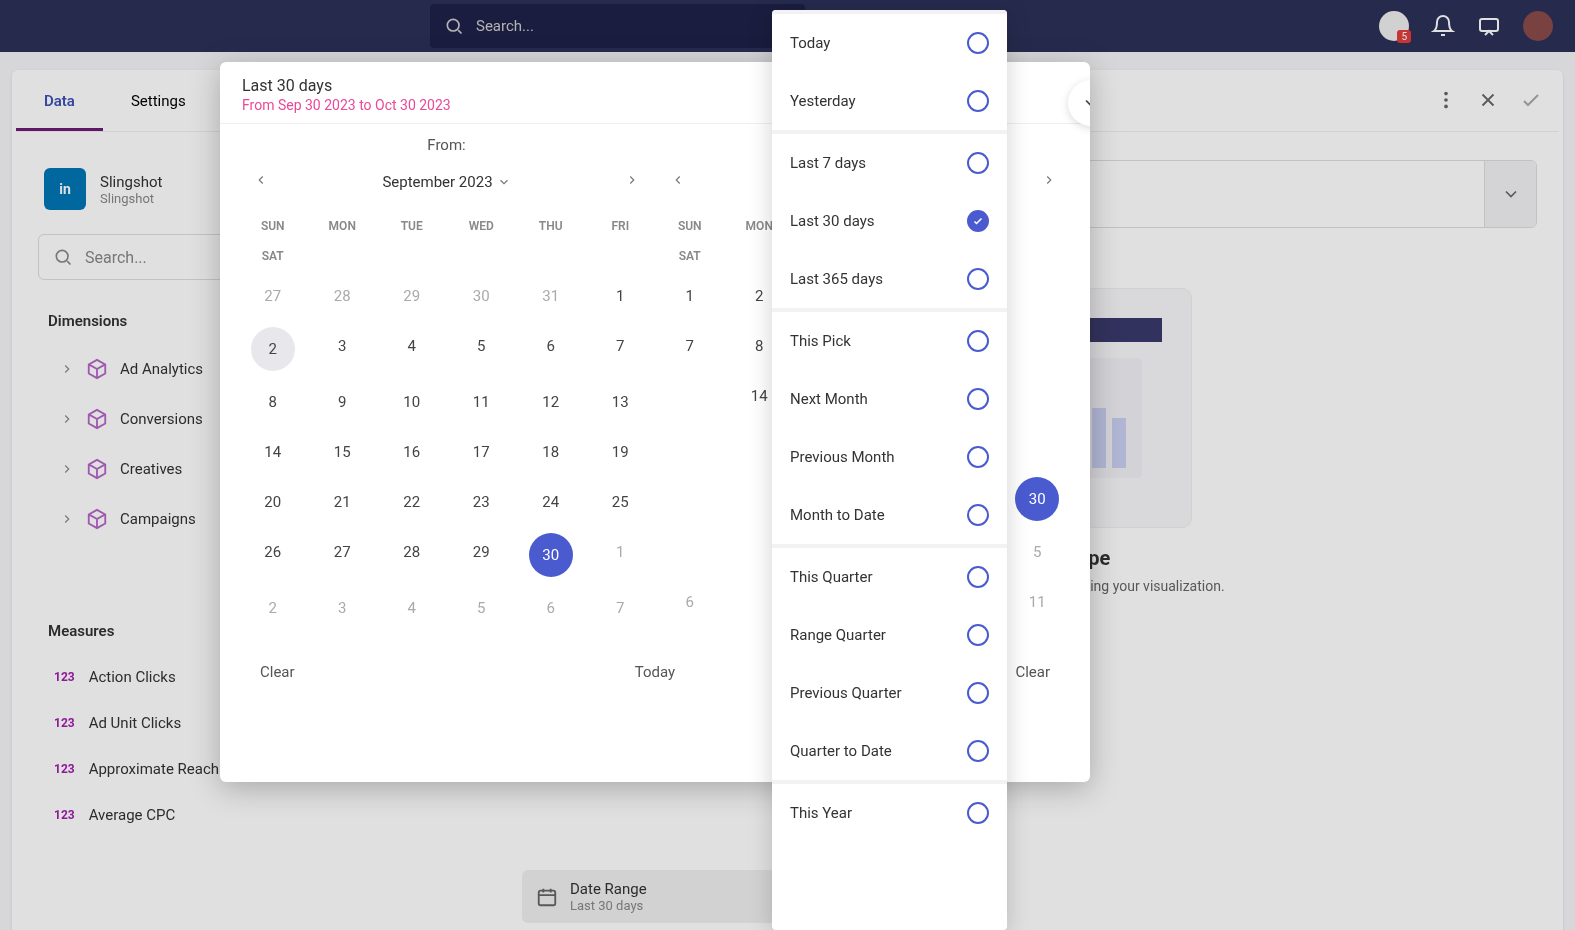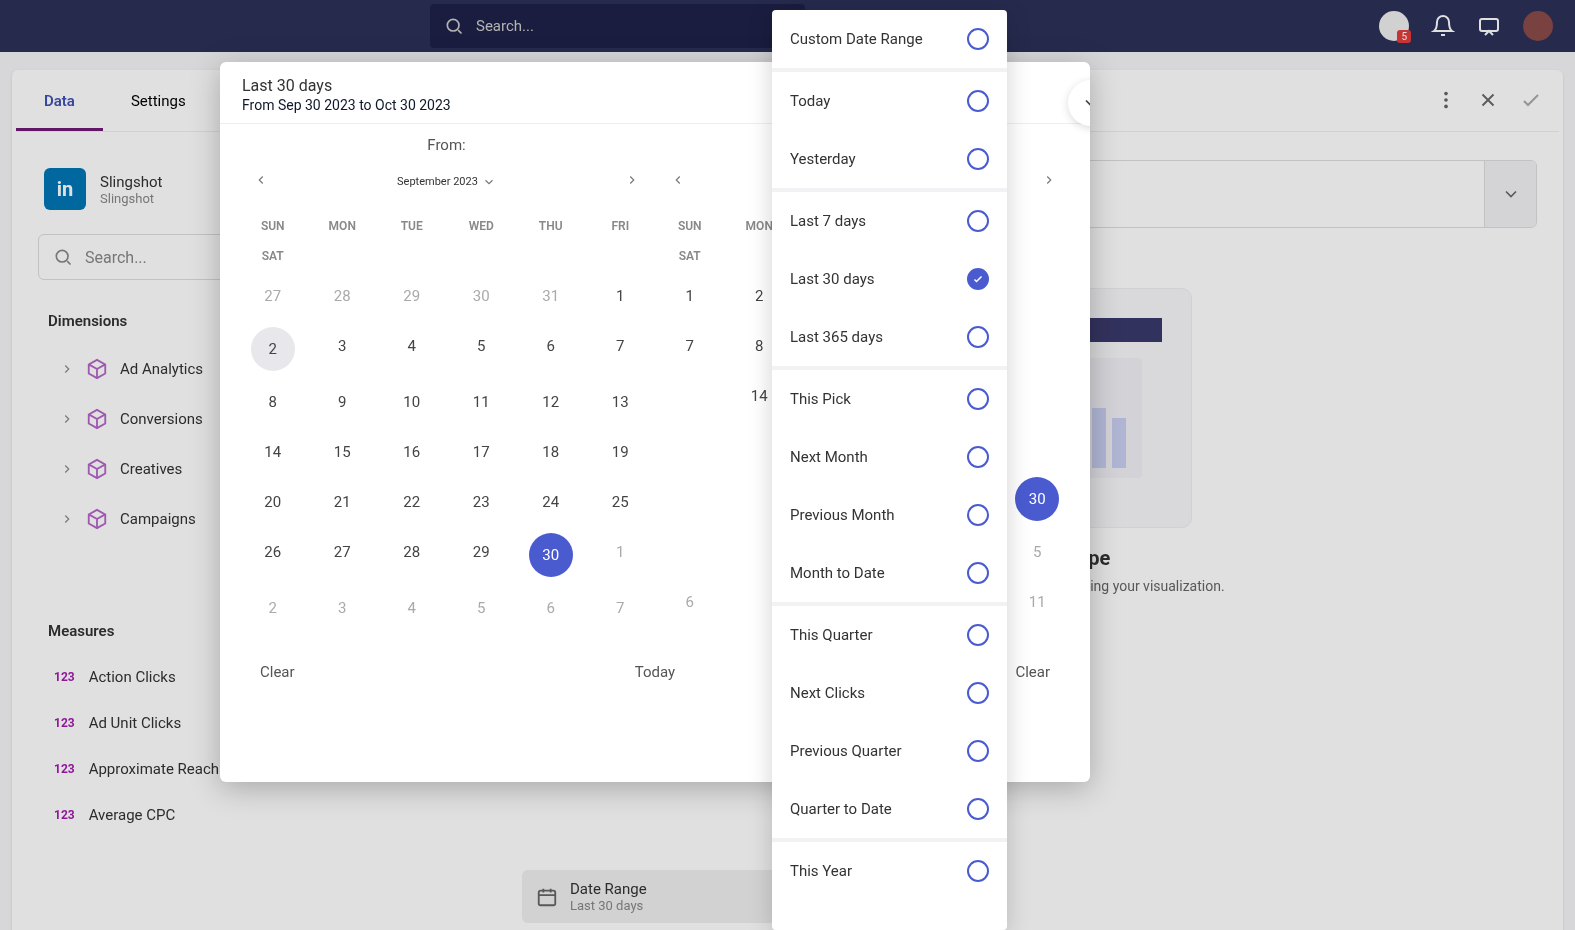--- a/index.html
+++ b/index.html
@@ -16,21 +16,21 @@
 
 .tabs { display: flex; gap: 0; border-bottom: 1px solid #eee; }
 .tab { padding: 18px 28px; font-size: 15px; color: #000000; cursor: pointer; }
 .tab.active { color: #3e51b5; font-weight: 600; border-bottom: 3px solid #701a75; }
 
 .header-right { position: absolute; top: 18px; right: 20px; display: flex; align-items: center; gap: 20px; }
 .header-right svg { color: #666; }
 
 .sidebar { width: 480px; position: absolute; top: 88px; left: 12px; bottom: 10px; overflow-y: auto; }
 .datasource { display: flex; align-items: center; gap: 14px; padding: 10px 20px; }
-.ds-logo { width: 42px; height: 42px; background: #0077b5; border-radius: 6px; display: flex; align-items: center; justify-content: center; color: #fff; font-weight: bold; font-size: 20px; }
+.ds-logo { width: 42px; height: 42px; background: #0077b5; border-radius: 6px; display: flex; align-items: center; justify-content: center; color: #fff; font-weight: bold; font-size: 14px; }
 .ds-name { font-size: 15px; color: #333; }
 .ds-sub { font-size: 13px; color: #888; }
 
 .side-search { margin: 14px 14px; border: 1px solid #ddd; border-radius: 6px; padding: 12px 14px; display: flex; align-items: center; gap: 12px; color: #888; }
 
 .section-title { font-size: 15px; font-weight: 600; color: #333; padding: 18px 24px 14px; }
 
 .tree-item { display: flex; align-items: center; gap: 12px; padding: 14px 24px 14px 36px; font-size: 15px; color: #333; }
 .tree-item svg.chev { color: #888; }
 .cube-icon { width: 22px; height: 22px; color: #b565c9; }
@@ -49,28 +49,28 @@
 
 .date-chip { position: absolute; left: 510px; top: 800px; width: 280px; background: #efeff1; border-radius: 6px; padding: 10px 14px; display: flex; align-items: center; gap: 12px; }
 .date-chip .label { font-size: 15px; color: #333; }
 .date-chip .sub { font-size: 13px; color: #888; }
 
 
 .overlay { position: absolute; inset: 0; background: rgba(0,0,0,0.12); }
 .modal { position: absolute; left: 220px; top: 62px; width: 870px; height: 720px; background: #fff; border-radius: 6px; box-shadow: 0 6px 30px rgba(0,0,0,0.25); overflow: hidden; }
 .modal-hdr { padding: 14px 22px 10px; border-bottom: 1px solid #eee; }
 .modal-title { font-size: 16px; color: #333; margin-bottom: 2px; }
-.modal-sub { font-size: 14px; color: #0f172a; }
+.modal-sub { font-size: 14px; color: #ec4899; }
 .cal-arrow-right { position: absolute; right: -24px; top: 18px; width: 46px; height: 46px; background: #fff; border-radius: 50%; box-shadow: 0 2px 8px rgba(0,0,0,0.15); display: flex; align-items: center; justify-content: center; }
 
 .cal-body { display: flex; padding: 12px 18px; }
 .cal-col { width: 50%; }
 .cal-label { text-align: center; font-size: 15px; color: #555; margin-bottom: 12px; }
 .cal-month { display: flex; align-items: center; justify-content: space-between; margin-bottom: 14px; padding: 0 10px; }
-.cal-month-name { font-size: 11px; color: #333; display: flex; align-items: center; gap: 4px; }
+.cal-month-name { font-size: 15px; color: #333; display: flex; align-items: center; gap: 4px; }
 .cal-nav { color: #777; cursor: pointer; padding: 6px; }
 
 .cal-grid { display: grid; grid-template-columns: repeat(6, 1fr); text-align: center; }
 .cal-dow { font-size: 12px; color: #888; font-weight: 600; padding: 8px 0; }
 .cal-day { padding: 16px 0; font-size: 15px; color: #444; cursor: pointer; }
 .cal-day.other { color: #aaa; }
 .cal-day.sel { background: #4a5bd0; color: #fff; border-radius: 50%; width: 44px; height: 44px; margin: 6px auto; padding: 0; display: flex; align-items: center; justify-content: center; }
 .cal-day.today-hi { background: #e8e8ec; border-radius: 50%; width: 44px; height: 44px; margin: 6px auto; padding: 0; display: flex; align-items: center; justify-content: center; }
 
 .cal-footer { display: flex; justify-content: space-between; padding: 18px 40px; font-size: 15px; color: #555; }
@@ -434,24 +434,20 @@
     </div>
   </div>
   <div class="cal-footer">
     <span>Clear</span>
     <span>Today</span>
     <span>Clear</span>
   </div>
 </div>
 
 <div class="dropdown" id="dropdown-list">
-    <div class="dd-item">
-      <span>Custom Date Range</span>
-      <span class="radio "></span>
-    </div>
     <div class="dd-sep"></div>
     <div class="dd-item">
       <span>Today</span>
       <span class="radio "></span>
     </div>
     <div class="dd-item">
       <span>Yesterday</span>
       <span class="radio "></span>
     </div>
     <div class="dd-sep"></div>
@@ -487,21 +483,21 @@
     <div class="dd-item">
       <span>Month to Date</span>
       <span class="radio "></span>
     </div>
     <div class="dd-sep"></div>
     <div class="dd-item">
       <span>This Quarter</span>
       <span class="radio "></span>
     </div>
     <div class="dd-item">
-      <span>Next Clicks</span>
+      <span>Range Quarter</span>
       <span class="radio "></span>
     </div>
     <div class="dd-item">
       <span>Previous Quarter</span>
       <span class="radio "></span>
     </div>
     <div class="dd-item">
       <span>Quarter to Date</span>
       <span class="radio "></span>
     </div>

